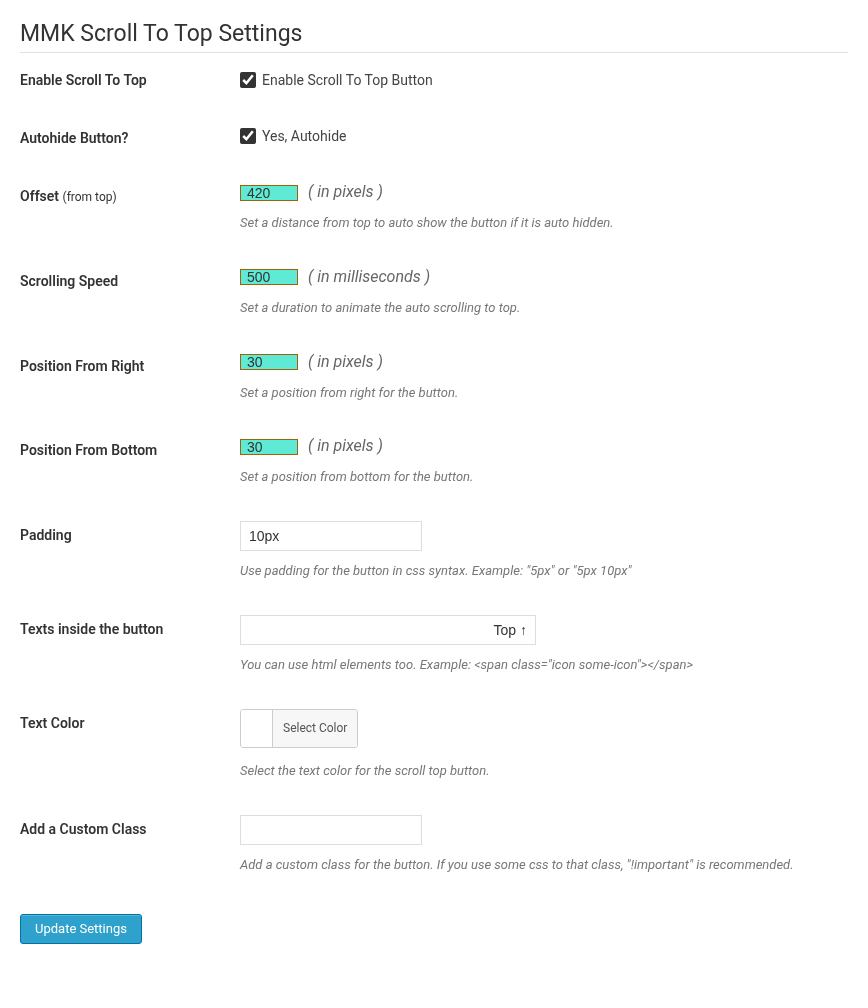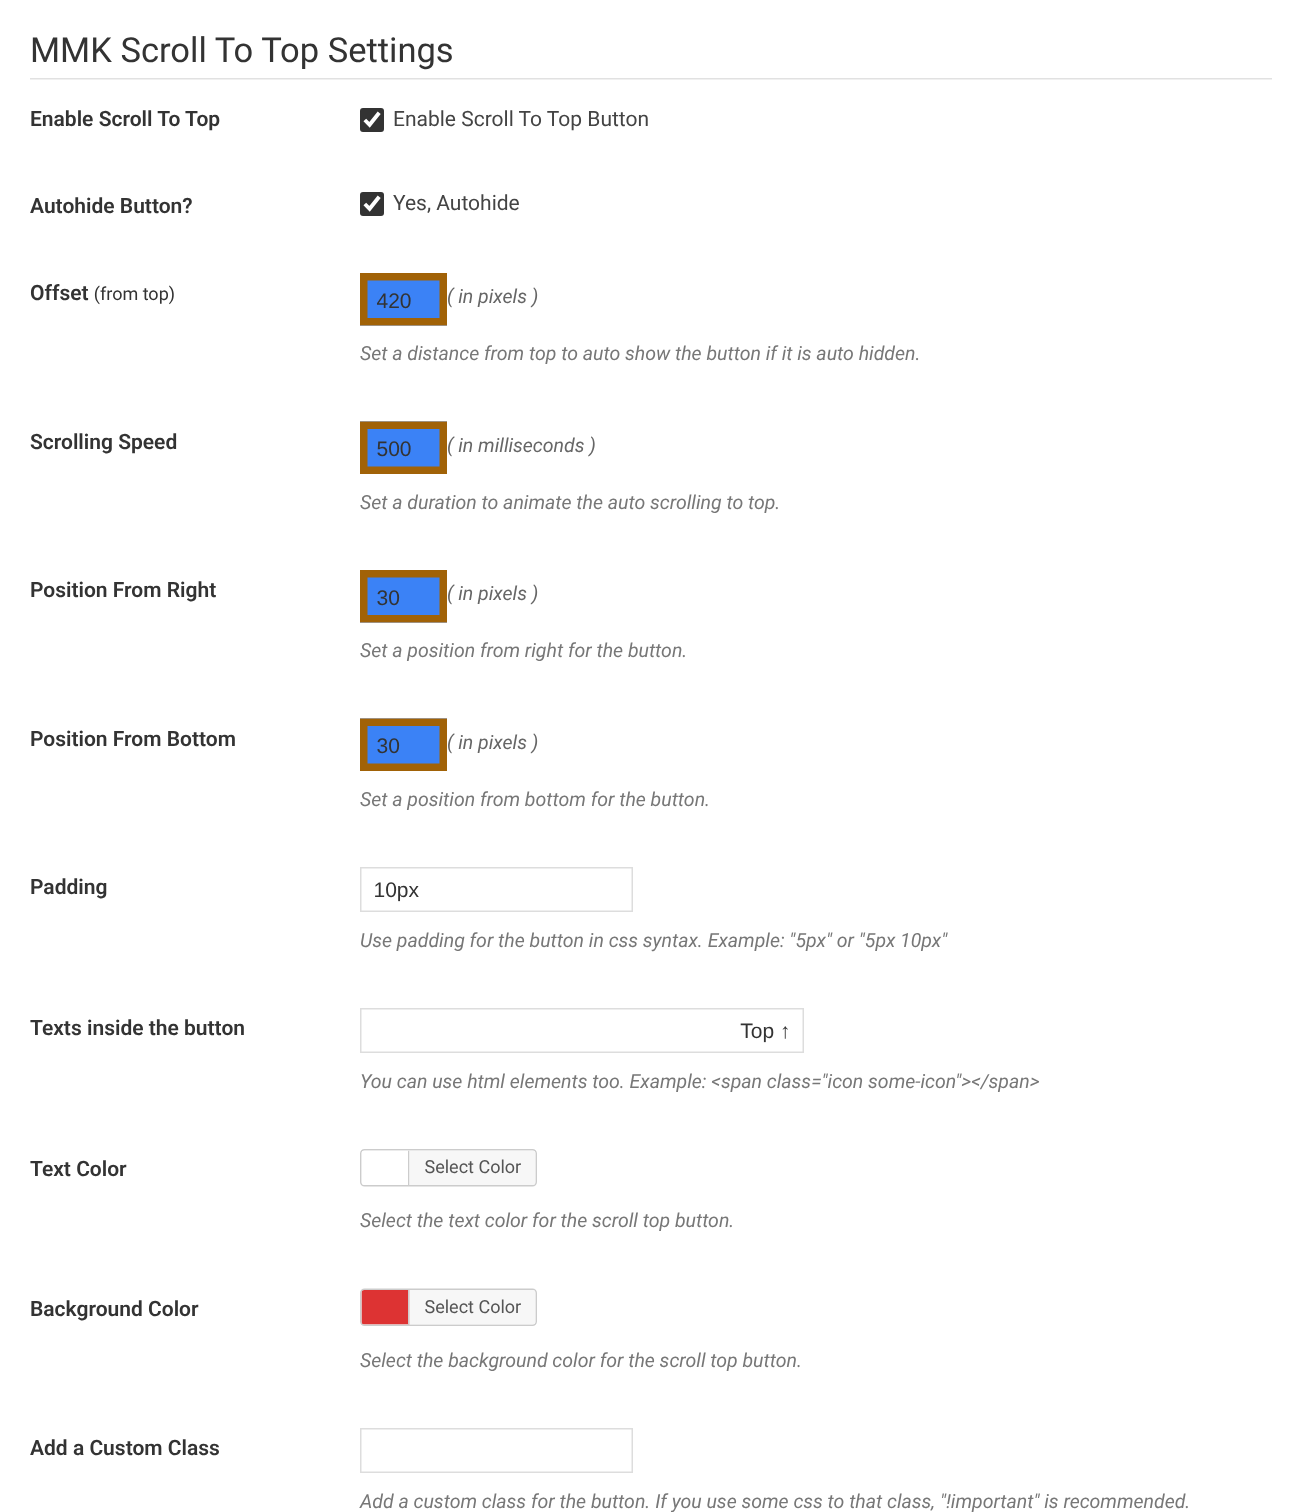--- a/index.html
+++ b/index.html
@@ -65,60 +65,61 @@
       margin: 0;
       accent-color: #333;
     }
     .check-label {
       color: #444;
       font-size: 14px;
     }
     input[type="number"] {
       width: 58px;
       padding: 3px 3px 3px 6px;
-      border: 5px solid #a16207;
-      font-size: 14px;
-      color: #333;
-      height: 35px;
-      background: #3b82f6;
+      border: 1px solid #a16207;
+      font-size: 14px;
+      color: #333;
+      height: 16px;
+      background: #5eead4;
     }
     input[type="text"] {
       padding: 4px 8px;
       border: 1px solid #ddd;
       font-size: 14px;
       color: #333;
       height: 30px;
       background: #fff;
     }
     .text-medium {
       width: 182px;
     }
     .text-wide {
       width: 296px;
       text-align: right;
     }
     .unit-hint {
       color: #666;
       font-style: italic;
-      font-size: 13px;
+      font-size: 16px;
+      margin-left: 10px;
     }
     .description {
       color: #777;
       font-style: italic;
       font-size: 13px;
       margin-top: 12px;
       display: block;
     }
     .color-picker {
       display: inline-flex;
       align-items: stretch;
       border: 1px solid #ccc;
       border-radius: 3px;
       overflow: hidden;
-      height: 25px;
+      height: 39px;
     }
     .color-swatch {
       width: 32px;
       border-right: 1px solid #ccc;
     }
     .swatch-white {
       background: #fff;
     }
     .swatch-red {
       background: #dd3333;
@@ -252,30 +253,20 @@
       <th>Text Color</th>
       <td>
         <div class="color-picker">
           <div class="color-swatch swatch-white"></div>
           <button class="color-btn">Select Color</button>
         </div>
         <span class="description">Select the text color for the scroll top button.</span>
       </td>
     </tr>
 
-    <tr>
-      <th>Background Color</th>
-      <td>
-        <div class="color-picker">
-          <div class="color-swatch swatch-red"></div>
-          <button class="color-btn">Select Color</button>
-        </div>
-        <span class="description">Select the background color for the scroll top button.</span>
-      </td>
-    </tr>
 
     <tr>
       <th>Add a Custom Class</th>
       <td>
         <input type="text" class="text-medium" value="" style="">
         <span class="description">Add a custom class for the button. If you use some css to that class, "!important" is recommended.</span>
       </td>
     </tr>
   </tbody>
 </table>

